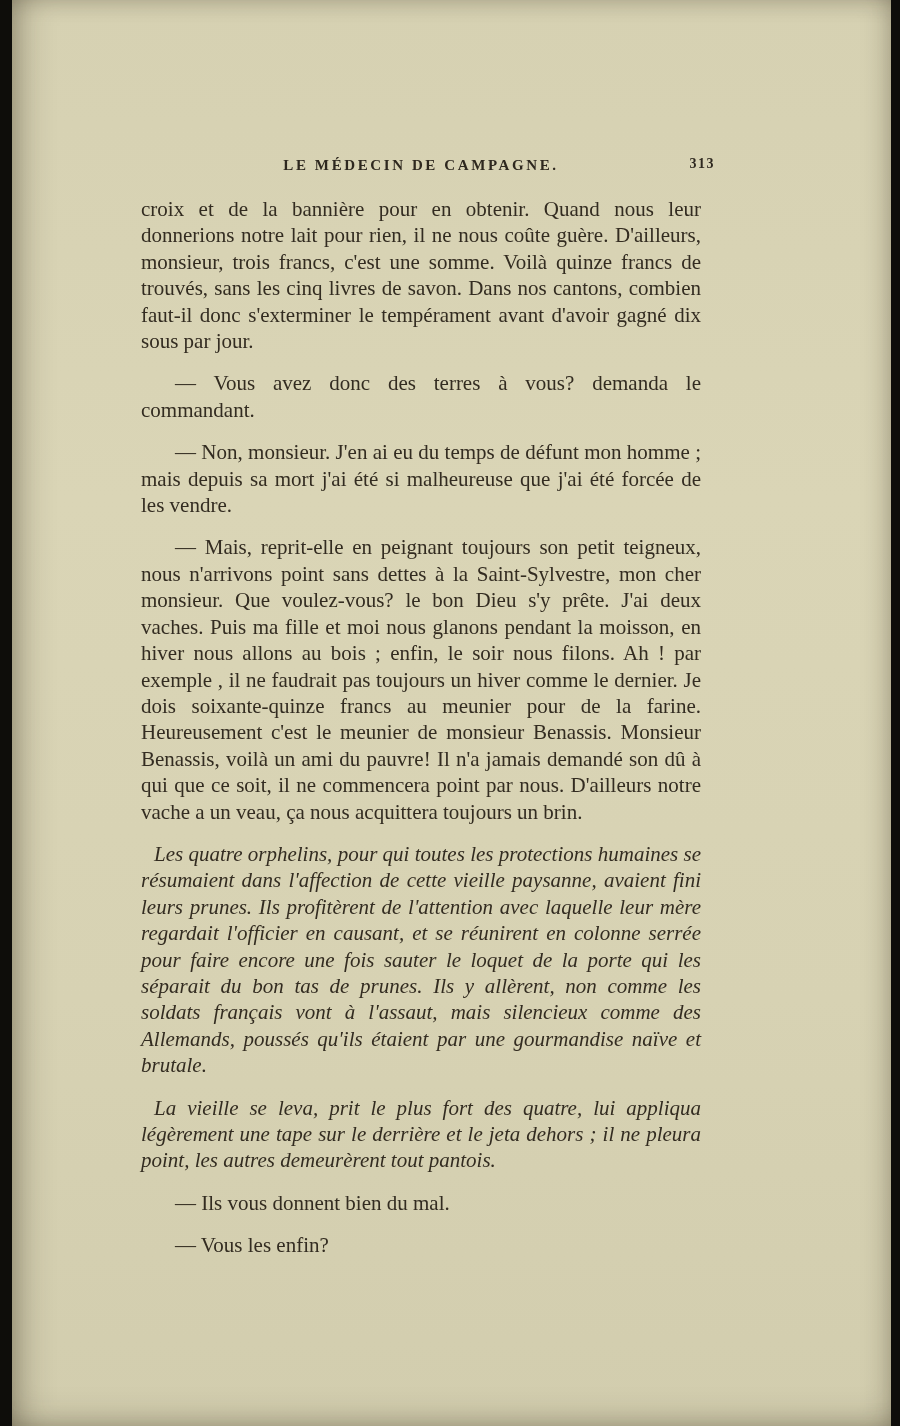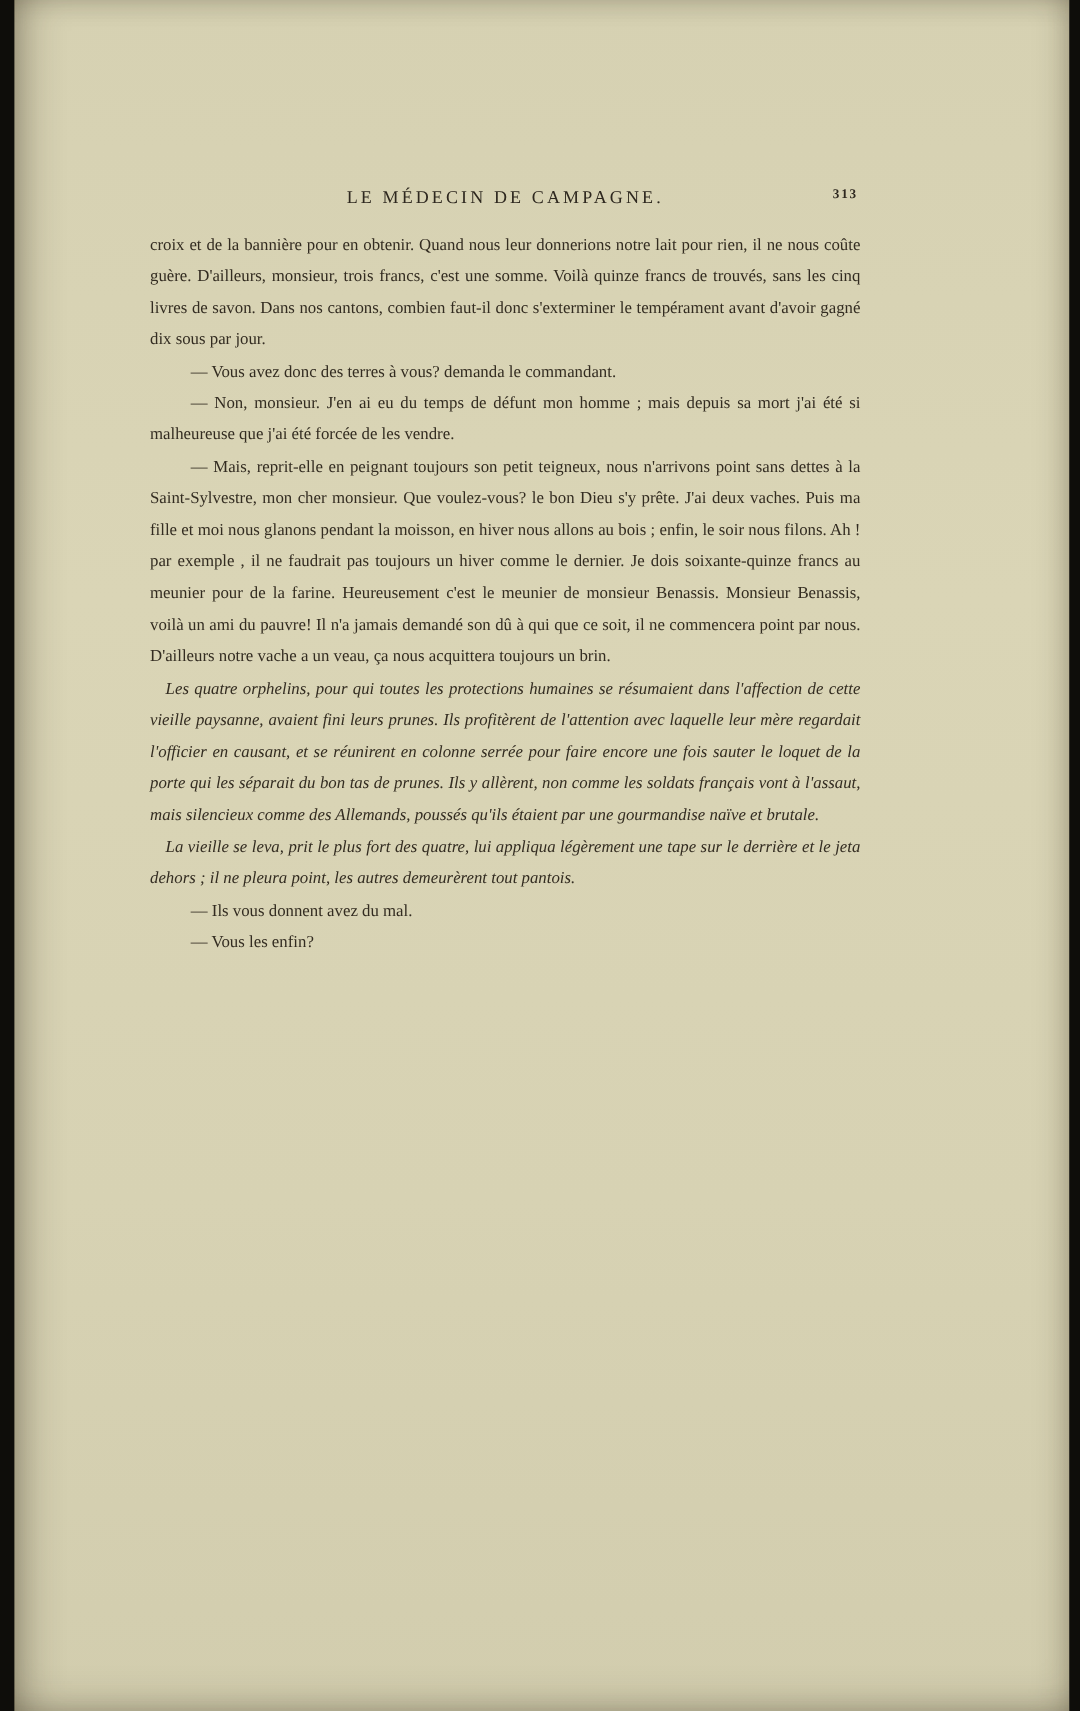--- a/index.html
+++ b/index.html
@@ -36,37 +36,37 @@
     color: #302a20;
   }
   .running-head {
     position: relative;
     text-align: center;
     height: 24px;
     margin-bottom: 12px;
   }
   .head-title {
     font-size: 15px;
-    font-weight: normal;
+    font-weight: bold;
     letter-spacing: 2.6px;
     color: #2e281f;
   }
   .page-num {
     position: absolute;
     right: 2px;
     top: 0;
-    font-size: 11px;
+    font-size: 14px;
     letter-spacing: 1.5px;
     font-weight: bold;
     color: #2e281f;
   }
   .body-text p {
-    margin: 0;
+    margin: 16px;
     text-align: justify;
-    font-size: 14px;
+    font-size: 21px;
     line-height: 26.4px;
     color: #332c21;
     text-rendering: optimizeLegibility;
   }
   .no-indent     { text-indent: 0; }
   .small-indent  { text-indent: 13px; font-style: italic; }
   .dialogue      { text-indent: 34px; }
 </style>
 </head>
 <body>
@@ -80,19 +80,19 @@
         <span class="page-num">313</span>
       </div>
 
       <div class="body-text">
         <p class="no-indent">croix et de la bannière pour en obtenir. Quand nous leur donnerions notre lait pour rien, il ne nous coûte guère. D'ailleurs, monsieur, trois francs, c'est une somme. Voilà quinze francs de trouvés, sans les cinq livres de savon. Dans nos cantons, combien faut-il donc s'exterminer le tempérament avant d'avoir gagné dix sous par jour.</p>
         <p class="dialogue">— Vous avez donc des terres à vous? demanda le commandant.</p>
         <p class="dialogue">— Non, monsieur. J'en ai eu du temps de défunt mon homme ; mais depuis sa mort j'ai été si malheureuse que j'ai été forcée de les vendre.</p>
         <p class="dialogue">— Mais, reprit-elle en peignant toujours son petit teigneux, nous n'arrivons point sans dettes à la Saint-Sylvestre, mon cher monsieur. Que voulez-vous? le bon Dieu s'y prête. J'ai deux vaches. Puis ma fille et moi nous glanons pendant la moisson, en hiver nous allons au bois ; enfin, le soir nous filons. Ah ! par exemple , il ne faudrait pas toujours un hiver comme le dernier. Je dois soixante-quinze francs au meunier pour de la farine. Heureusement c'est le meunier de monsieur Benassis. Monsieur Benassis, voilà un ami du pauvre! Il n'a jamais demandé son dû à qui que ce soit, il ne commencera point par nous. D'ailleurs notre vache a un veau, ça nous acquittera toujours un brin.</p>
         <p class="small-indent">Les quatre orphelins, pour qui toutes les protections humaines se résumaient dans l'affection de cette vieille paysanne, avaient fini leurs prunes. Ils profitèrent de l'attention avec laquelle leur mère regardait l'officier en causant, et se réunirent en colonne serrée pour faire encore une fois sauter le loquet de la porte qui les séparait du bon tas de prunes. Ils y allèrent, non comme les soldats français vont à l'assaut, mais silencieux comme des Allemands, poussés qu'ils étaient par une gourmandise naïve et brutale.</p>
         <p class="small-indent">La vieille se leva, prit le plus fort des quatre, lui appliqua légèrement une tape sur le derrière et le jeta dehors ; il ne pleura point, les autres demeurèrent tout pantois.</p>
-        <p class="dialogue">— Ils vous donnent avez du mal.</p>
+        <p class="dialogue">— Ils vous donnent bien du mal.</p>
         <p class="dialogue">— Vous les enfin?</p>
       </div>
 
     </div>
   </div>
 </div>
 
 </body></html>

